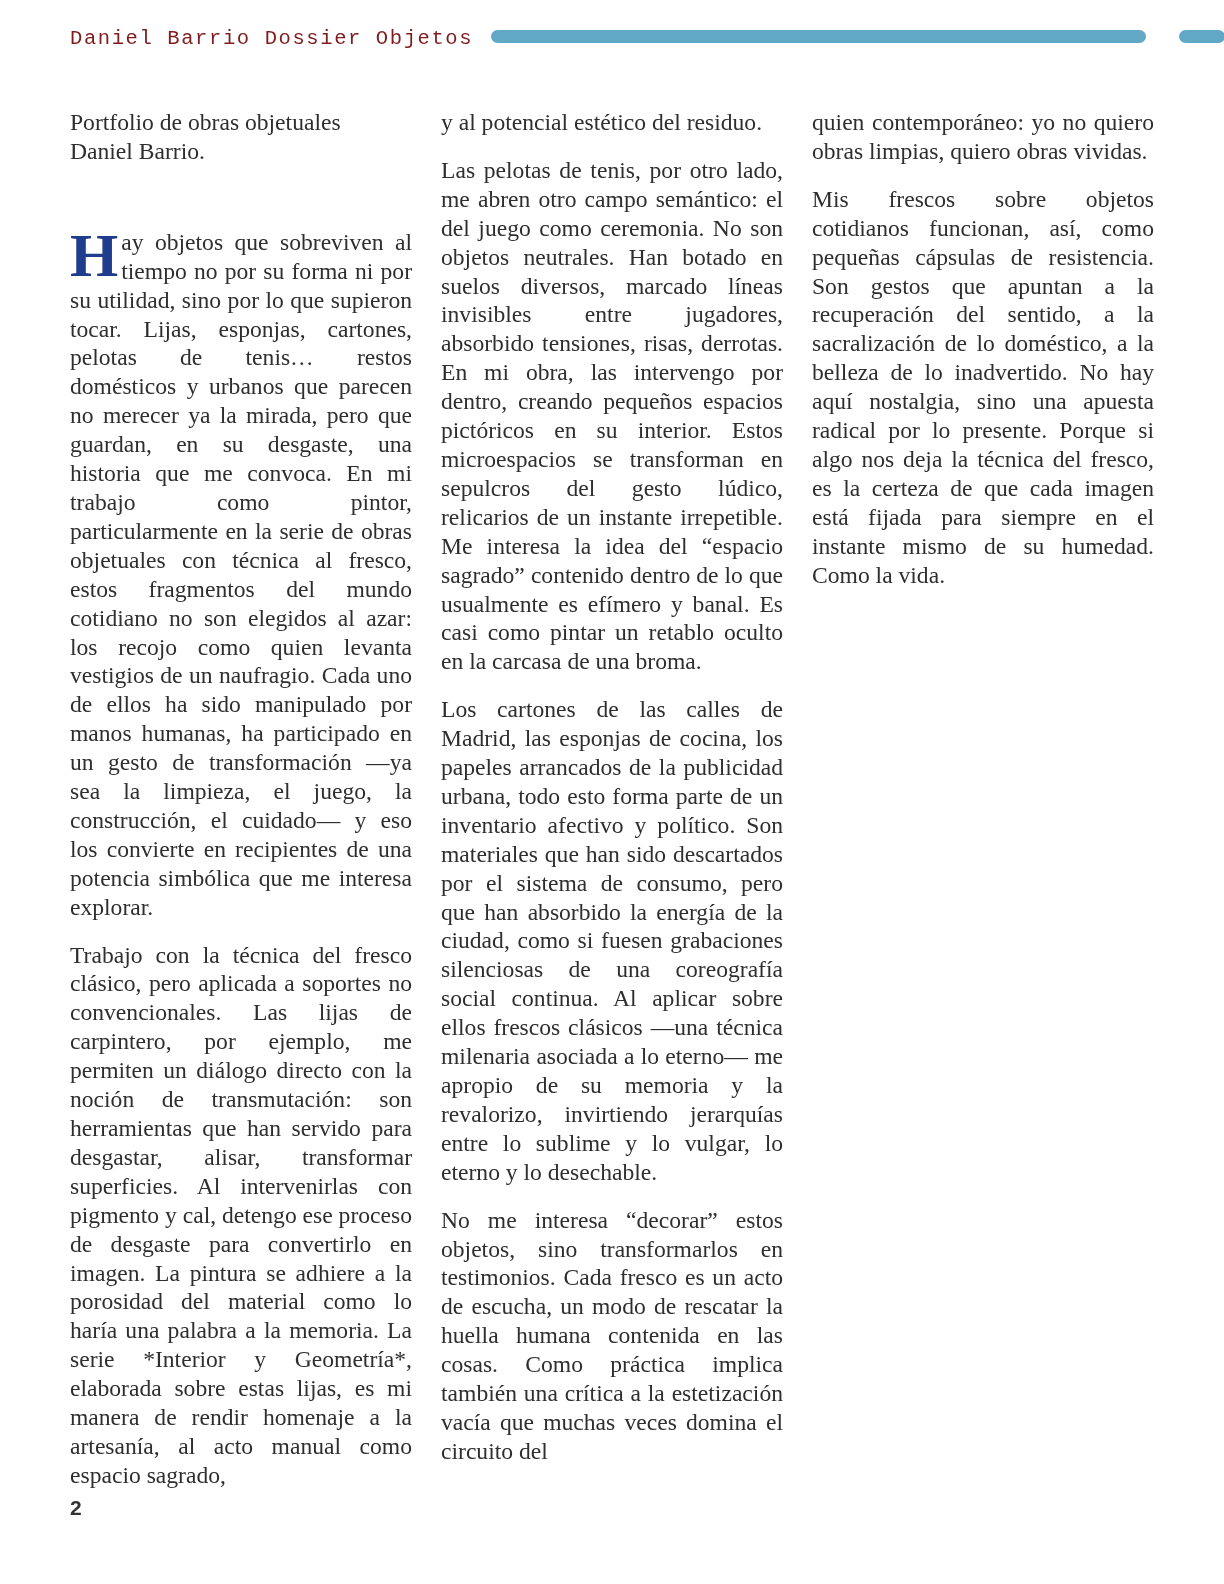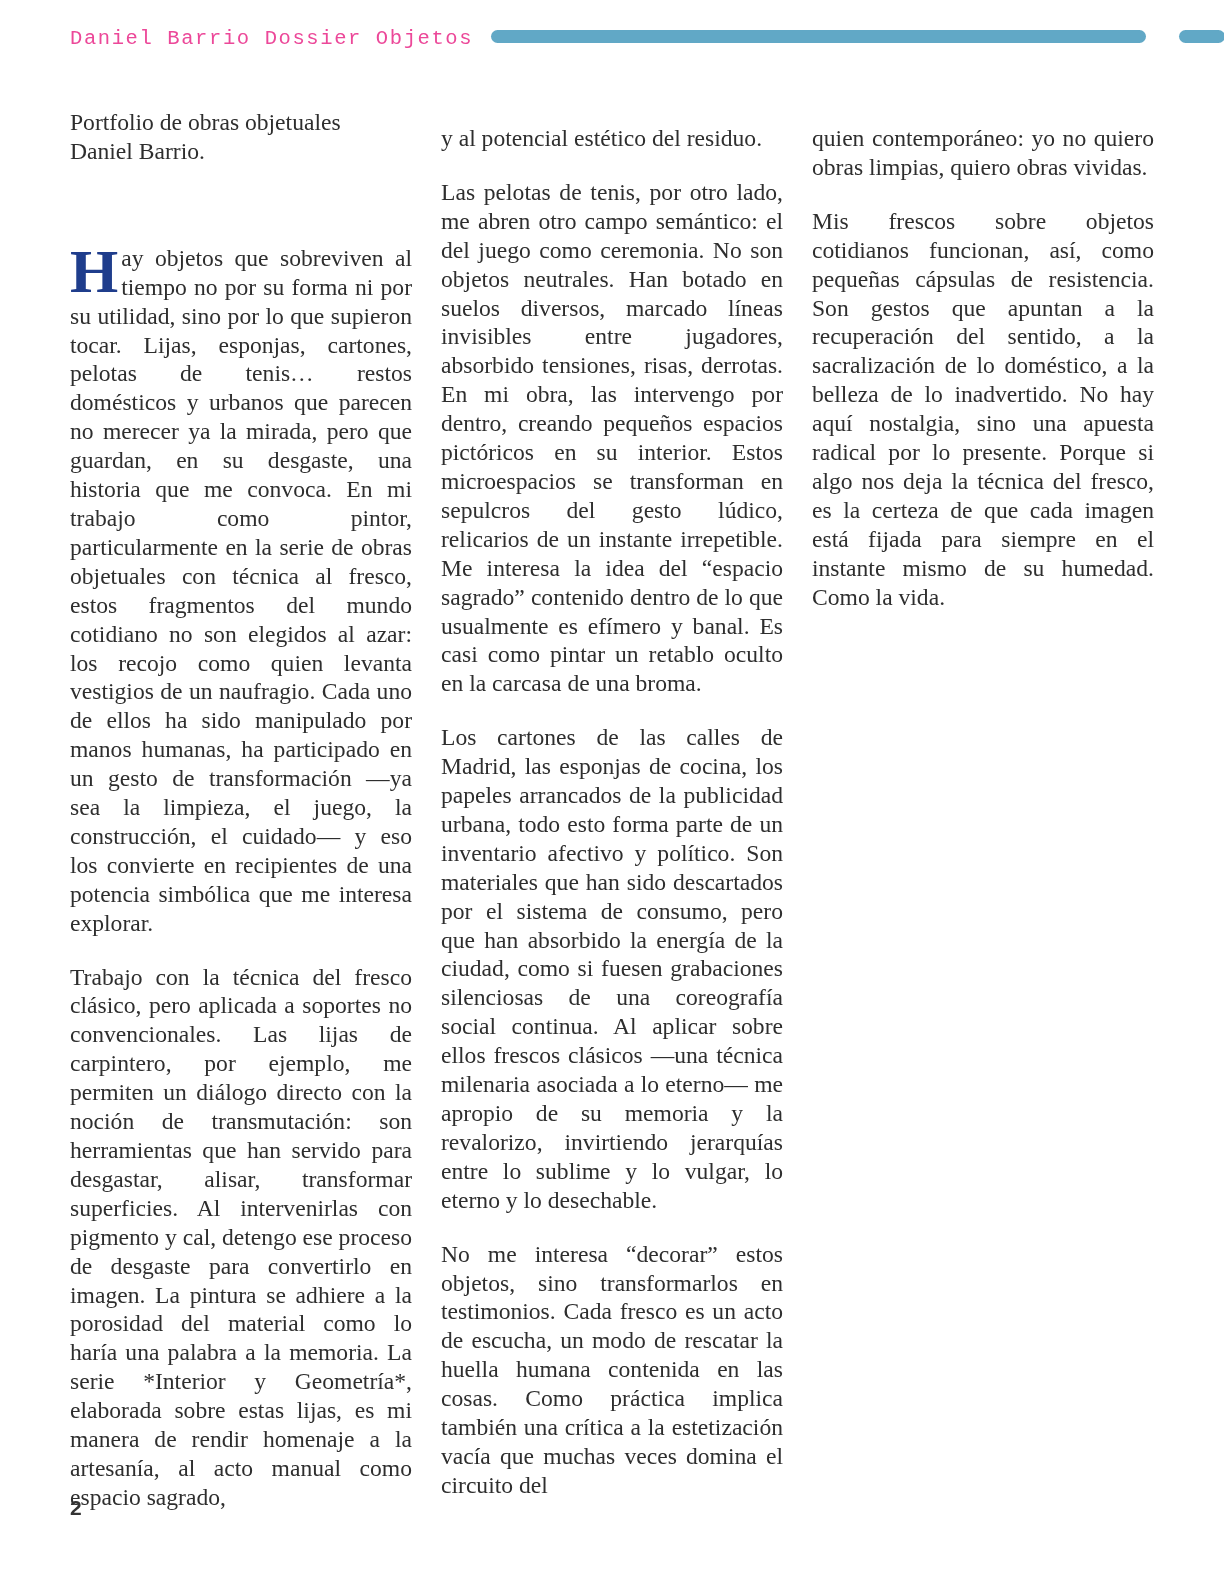--- a/index.html
+++ b/index.html
@@ -22,21 +22,21 @@
     position:absolute;
     top:0; left:0; right:0;
     height:72px;
     display:flex;
     align-items:center;
   }
   .header-title {
     font-family:"Liberation Mono", monospace;
     font-size:20.5px;
     letter-spacing:1.6px;
-    color:#ec4899;
+    color:#7f1d1d;
     white-space:nowrap;
     margin-left:70px;
     padding-top:4px;
   }
   .header-rule-long {
     height:13px;
     border-radius:7px;
     background:#61a8c6;
     margin-left:18px;
     width:655px;
@@ -66,40 +66,40 @@
 
   
   p {
     font-size:23.6px;
     line-height:28.9px;
     text-align:justify;
     text-justify:inter-word;
     hyphens:none;
     color:#2e2e2e;
   }
-  p + p { margin-top:25px; }
+  p + p { margin-top:19px; }
 
   .standfirst {
     text-align:left;
     margin-bottom:0;
   }
   .col-1-spacer { height:62px; }
 
   .dropcap-para::first-letter {
     float:left;
     font-family:"Liberation Serif", serif;
     font-weight:bold;
     font-size:62px;
     line-height:49px;
     color:#1f3d8c;
     padding-right:3px;
     padding-top:3px;
   }
 
-  .continues { margin-top:16px; }
+  .continues { margin-top:0; }
 
   
   .folio {
     position:absolute;
     left:70px;
     bottom:64px;
     font-family:"Liberation Sans", sans-serif;
     font-size:21px;
     font-weight:600;
     color:#333333;

